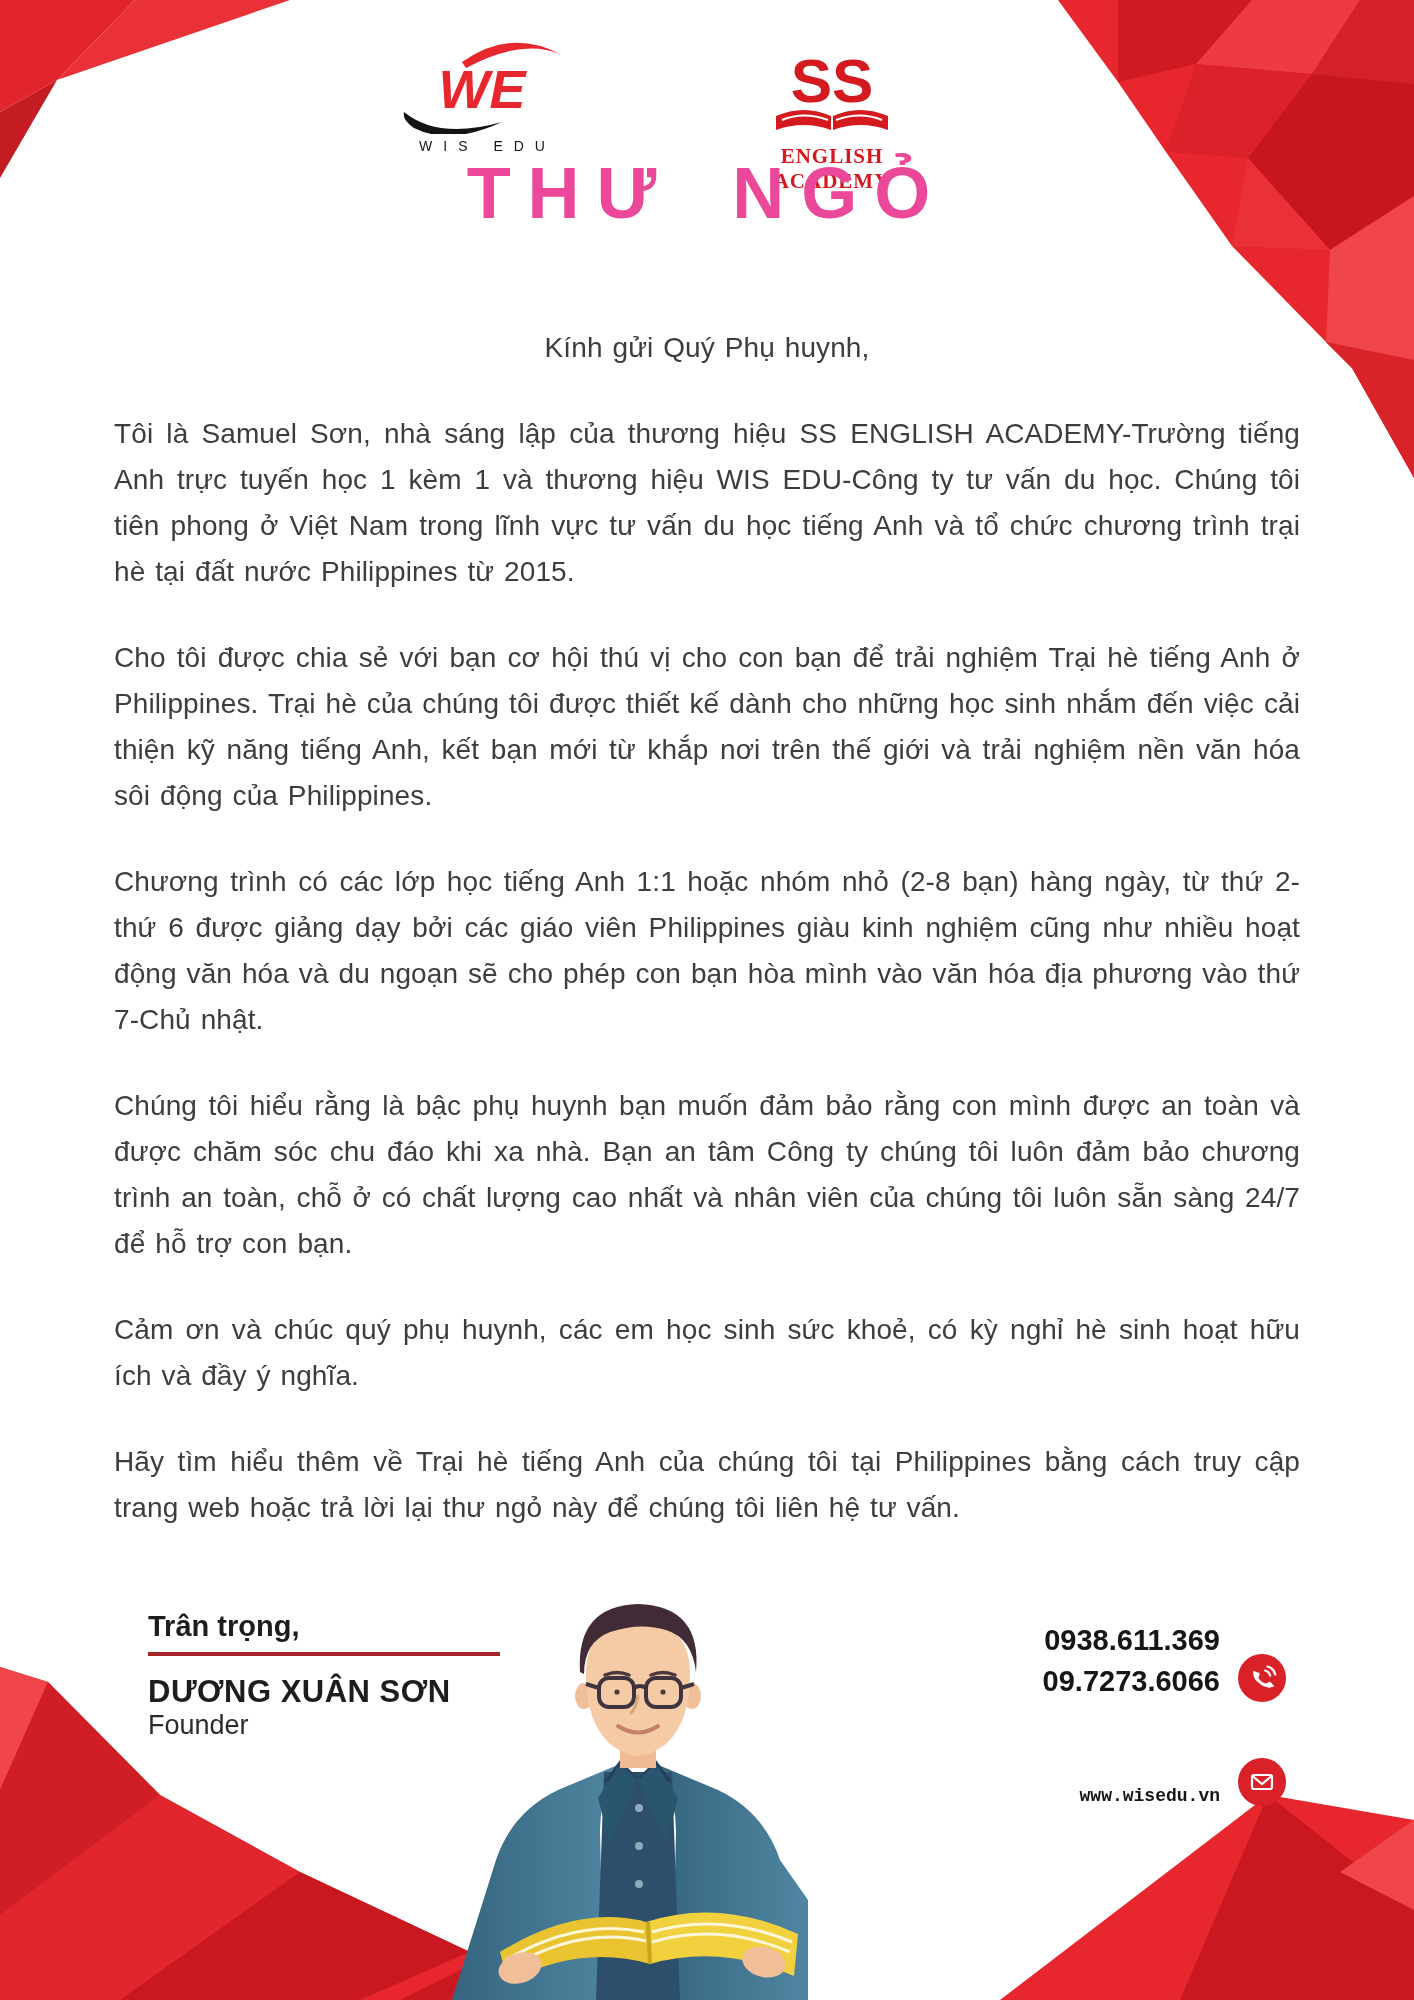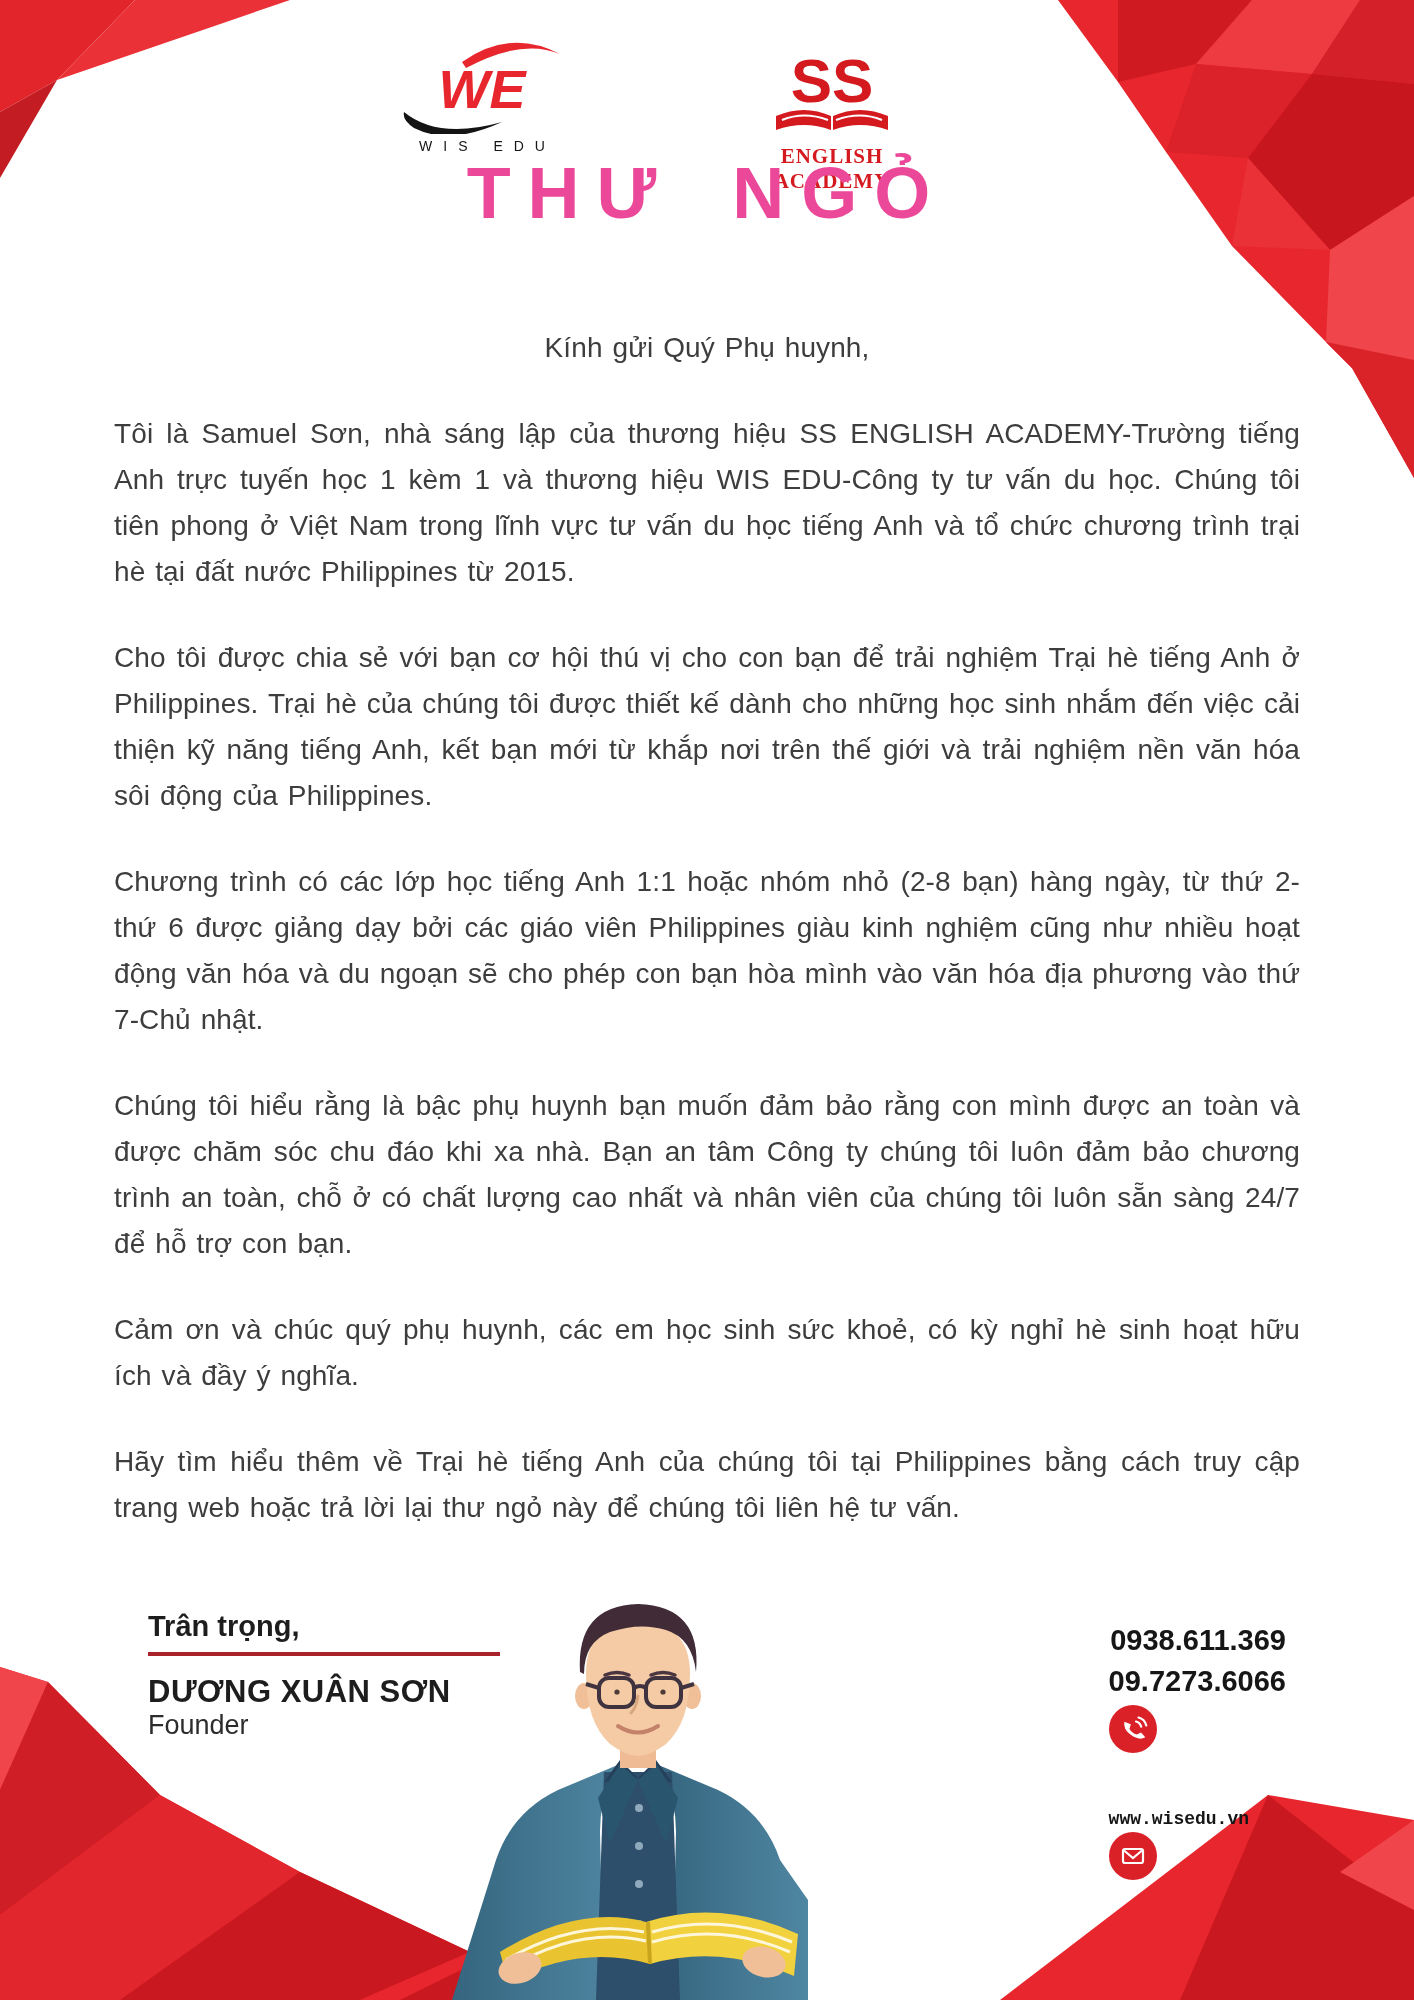--- a/index.html
+++ b/index.html
@@ -32,21 +32,21 @@
 
   
   .signature{position:absolute;left:148px;top:1610px;z-index:3;color:#1d1d1d;}
   .sig-closing{font-size:29px;font-weight:700;}
   .sig-underline{width:352px;height:4px;background:#a9242a;margin-top:9px;}
   .sig-name{margin-top:18px;font-size:31px;font-weight:700;letter-spacing:0.5px;}
   .sig-role{font-size:27px;color:#2c2c2c;}
 
   
   .contact{position:absolute;top:1620px;right:128px;z-index:3;}
-  .contact-row{display:flex;align-items:flex-start;justify-content:flex-end;gap:3px;flex-direction:column;}
+  .contact-row{display:flex;align-items:flex-end;justify-content:flex-end;gap:18px;}
   .contact-row + .contact-row{margin-top:56px;}
   .phones{text-align:right;font-size:29px;font-weight:700;color:#161616;line-height:41px;}
   .website{font-size:18px;font-weight:700;color:#161616;font-family:Liberation Mono, monospace;}
   .icon-circle{width:48px;height:48px;flex:0 0 48px;}
 
   
   .photo{position:absolute;left:408px;top:1592px;width:402px;height:408px;z-index:2;}
 </style>
 </head>
 <body>

